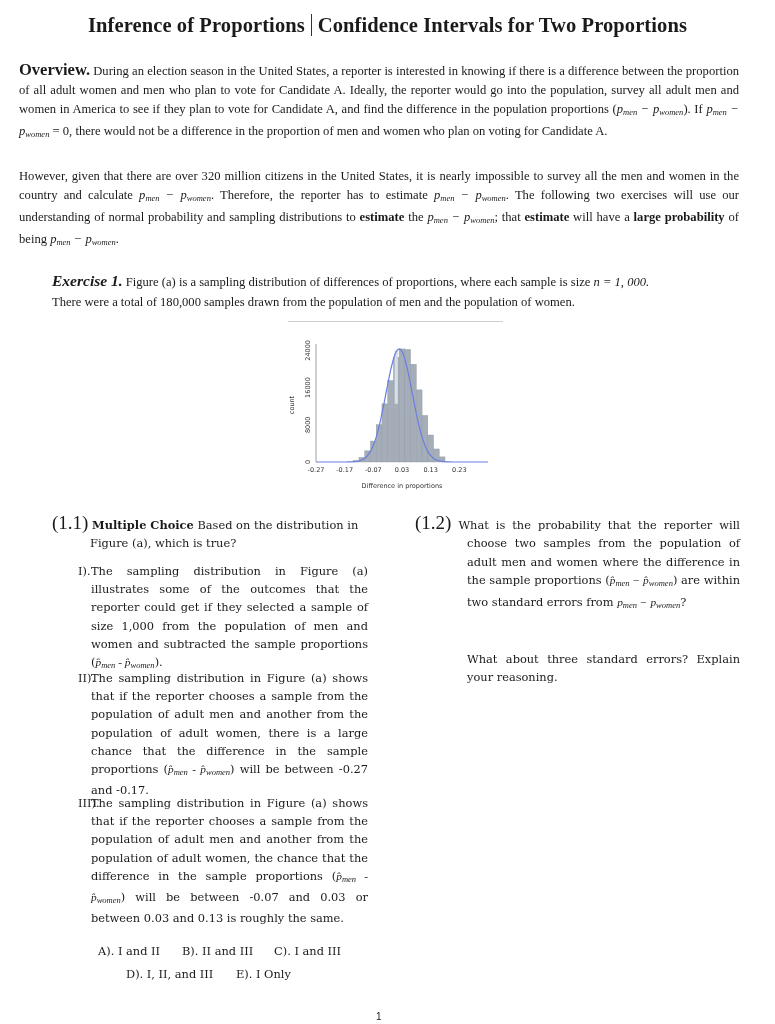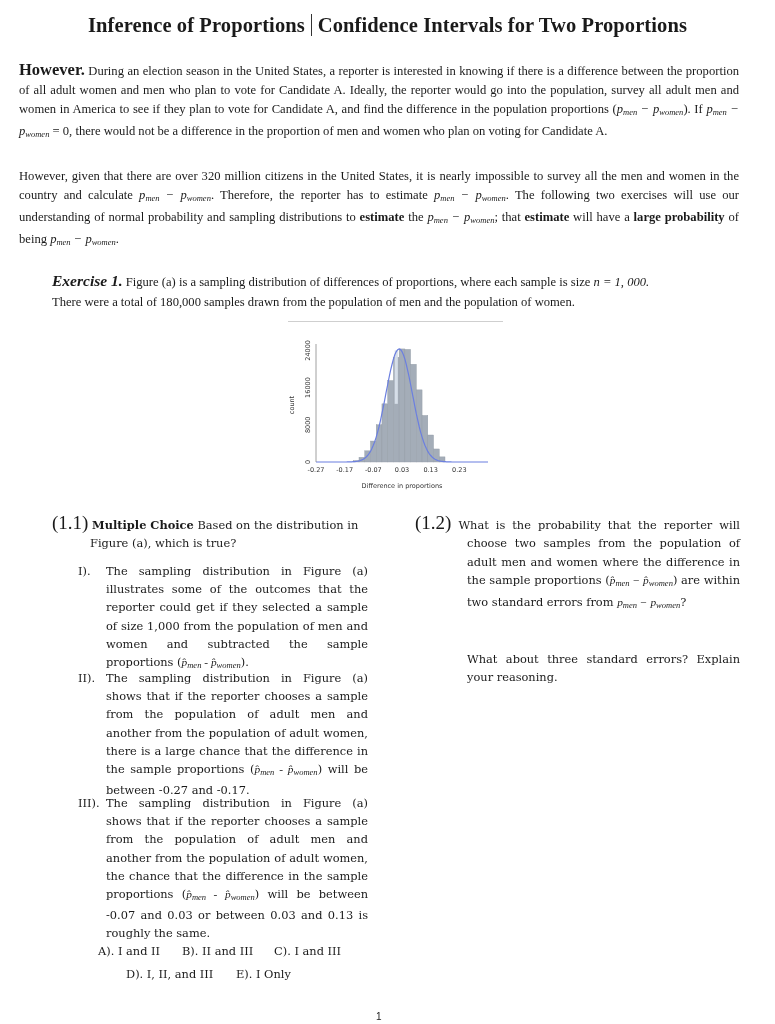--- a/index.html
+++ b/index.html
@@ -33,34 +33,34 @@
   .figure svg { position: absolute; left: 0; top: 0; }
   .q {
     position: absolute; font-family: "DejaVu Serif", serif; font-size: 11.4px; line-height: 18.4px;
   }
   .q .num { font-family: "Liberation Serif", serif; font-size: 19px; }
   .q b { font-weight: bold; }
   .q11 { left: 52px; top: 514px; width: 315px; }
   .q11 .stem { padding-left: 38px; text-indent: -38px; }
   .item { position: absolute; left: 78px; width: 290px; font-family: "DejaVu Serif", serif; font-size: 11.4px; line-height: 18.2px; }
   .item .lbl { position: absolute; left: 0; top: 0; }
-  .item .txt { margin-left: 28px; display: block; text-align: justify; }
+  .item .txt { margin-left: 13px; display: block; text-align: justify; }
   .choices { position: absolute; font-family: "DejaVu Serif", serif; font-size: 11.4px; }
   .q12 { left: 415px; top: 514px; width: 325px; }
   .q12 .stem { padding-left: 52px; text-indent: -52px; text-align: justify; }
   .q12 .follow { margin-top: 36px; padding-left: 52px; text-align: justify; }
   .pagenum { position: absolute; left: 376px; top: 1011px; font-family: "Liberation Sans", sans-serif; font-size: 10px; }
 </style>
 </head>
 <body>
 
 <div class="title"><span>Inference of Proportions</span><span class="sep"></span><span>Confidence Intervals for Two Proportions</span></div>
 
 <div class="para" style="top:60px;">
-  <span class="lead">However.</span>
+  <span class="lead">Overview.</span>
   <span>During an election season in the United States, a reporter is interested in knowing if there is a difference between the proportion of all adult women and men who plan to vote for Candidate A. Ideally, the reporter would go into the population, survey all adult men and women in America to see if they plan to vote for Candidate A, and find the difference in the population proportions (</span><span class="math"><span>p</span><sub>men</sub><span> − </span><span>p</span><sub>women</sub></span><span>). If </span><span class="math"><span>p</span><sub>men</sub><span> − </span><span>p</span><sub>women</sub></span><span> = 0, there would not be a difference in the proportion of men and women who plan on voting for Candidate A.</span>
 </div>
 
 <div class="para" style="top:167px;">
   <span>However, given that there are over 320 million citizens in the United States, it is nearly impossible to survey all the men and women in the country and calculate </span><span class="math"><span>p</span><sub>men</sub><span> − </span><span>p</span><sub>women</sub></span><span>. Therefore, the reporter has to estimate </span><span class="math"><span>p</span><sub>men</sub><span> − </span><span>p</span><sub>women</sub></span><span>. The following two exercises will use our understanding of normal probability and sampling distributions to </span><b class="kw">estimate</b><span> the </span><span class="math"><span>p</span><sub>men</sub><span> − </span><span>p</span><sub>women</sub></span><span>; that </span><b class="kw">estimate</b><span> will have a </span><b class="kw">large probability</b><span> of being </span><span class="math"><span>p</span><sub>men</sub><span> − </span><span>p</span><sub>women</sub></span><span>.</span>
 </div>
 
 <div class="ex1">
   <span class="lead">Exercise 1.</span>
   <span>Figure (a) is a sampling distribution of differences of proportions, where each sample is size </span><span class="math">n = 1, 000.</span><br>

